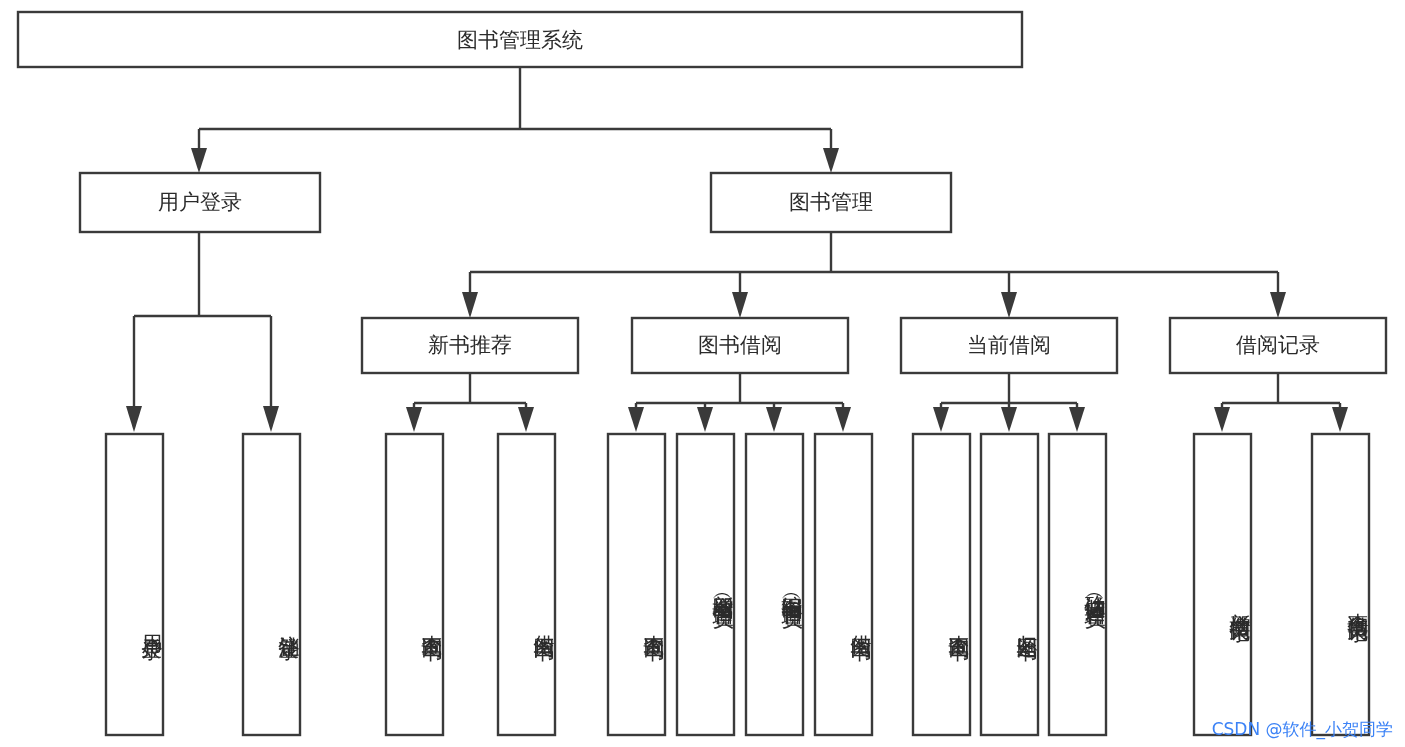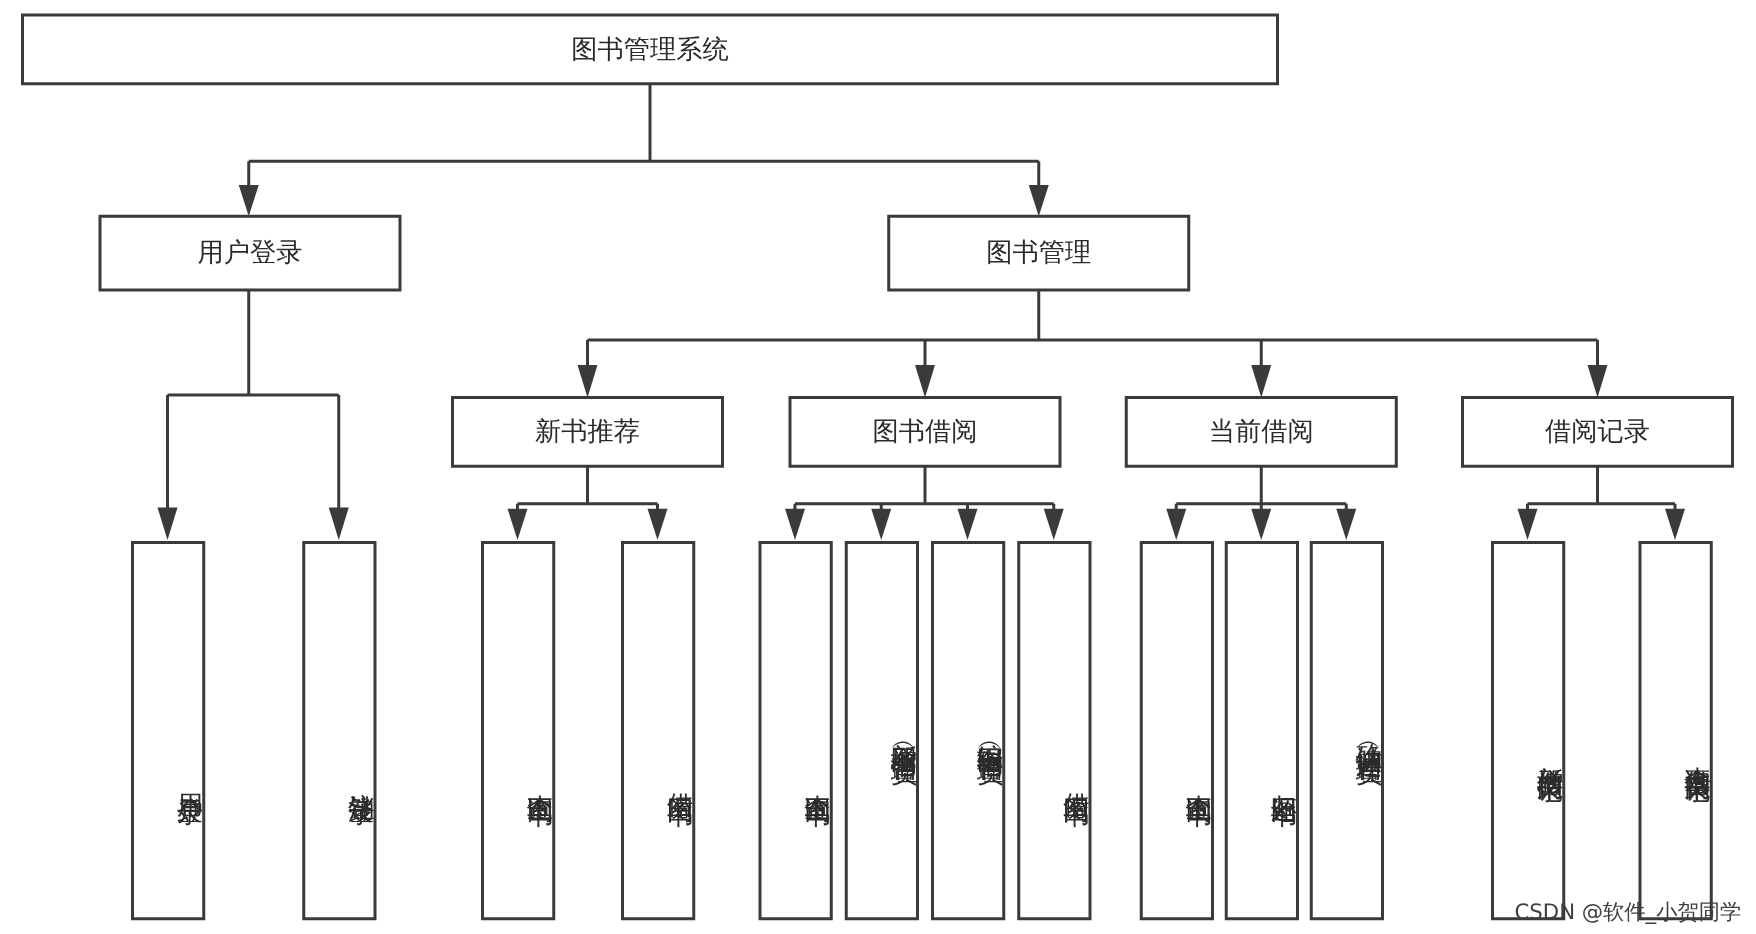--- a/index.html
+++ b/index.html
@@ -63,21 +63,21 @@
     align-items: flex-start;
     justify-content: center;
     user-select: none;
   }
   .watermark {
     position: absolute;
     right: 12px;
     bottom: 6px;
     font-family: "DejaVu Sans", "Liberation Sans", sans-serif;
     font-size: 17px;
-    color: #404040;
+    color: #3b82f6;
     white-space: nowrap;
     user-select: none;
   }
 </style>
 </head>
 <body>
 
 <div id="diagram-root">
 
   <svg class="canvas" viewBox="0 0 1405 747">

